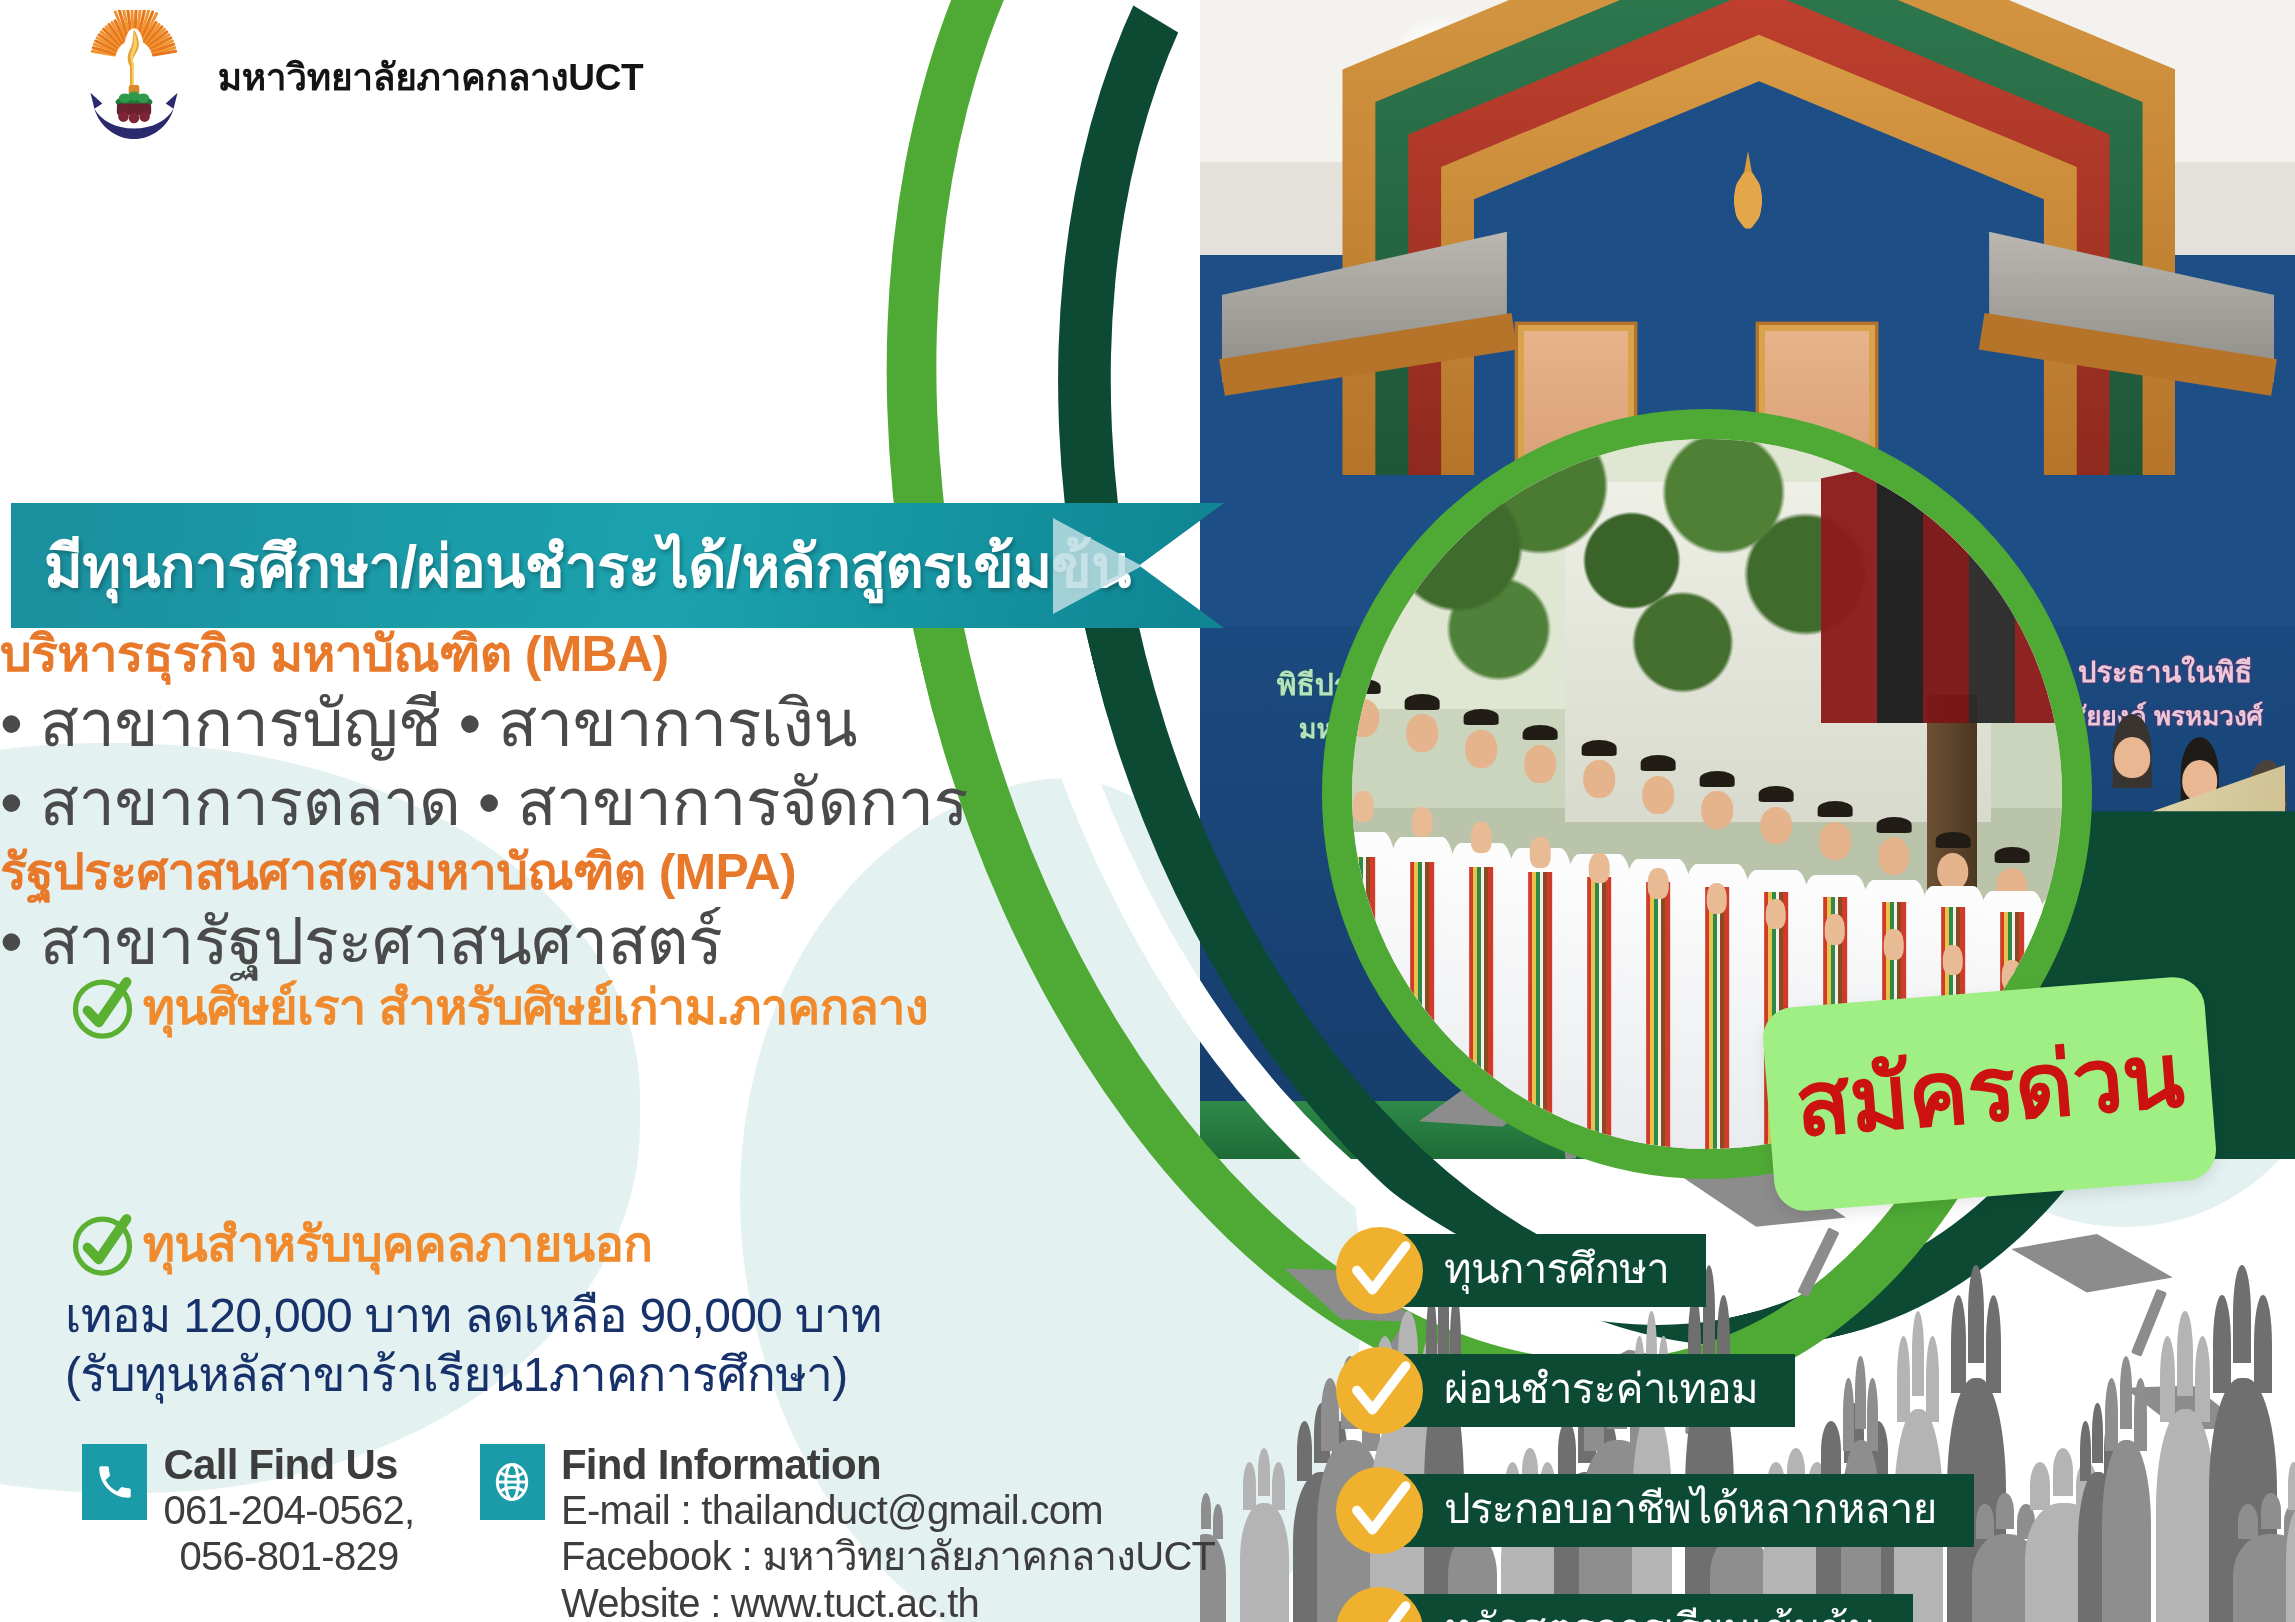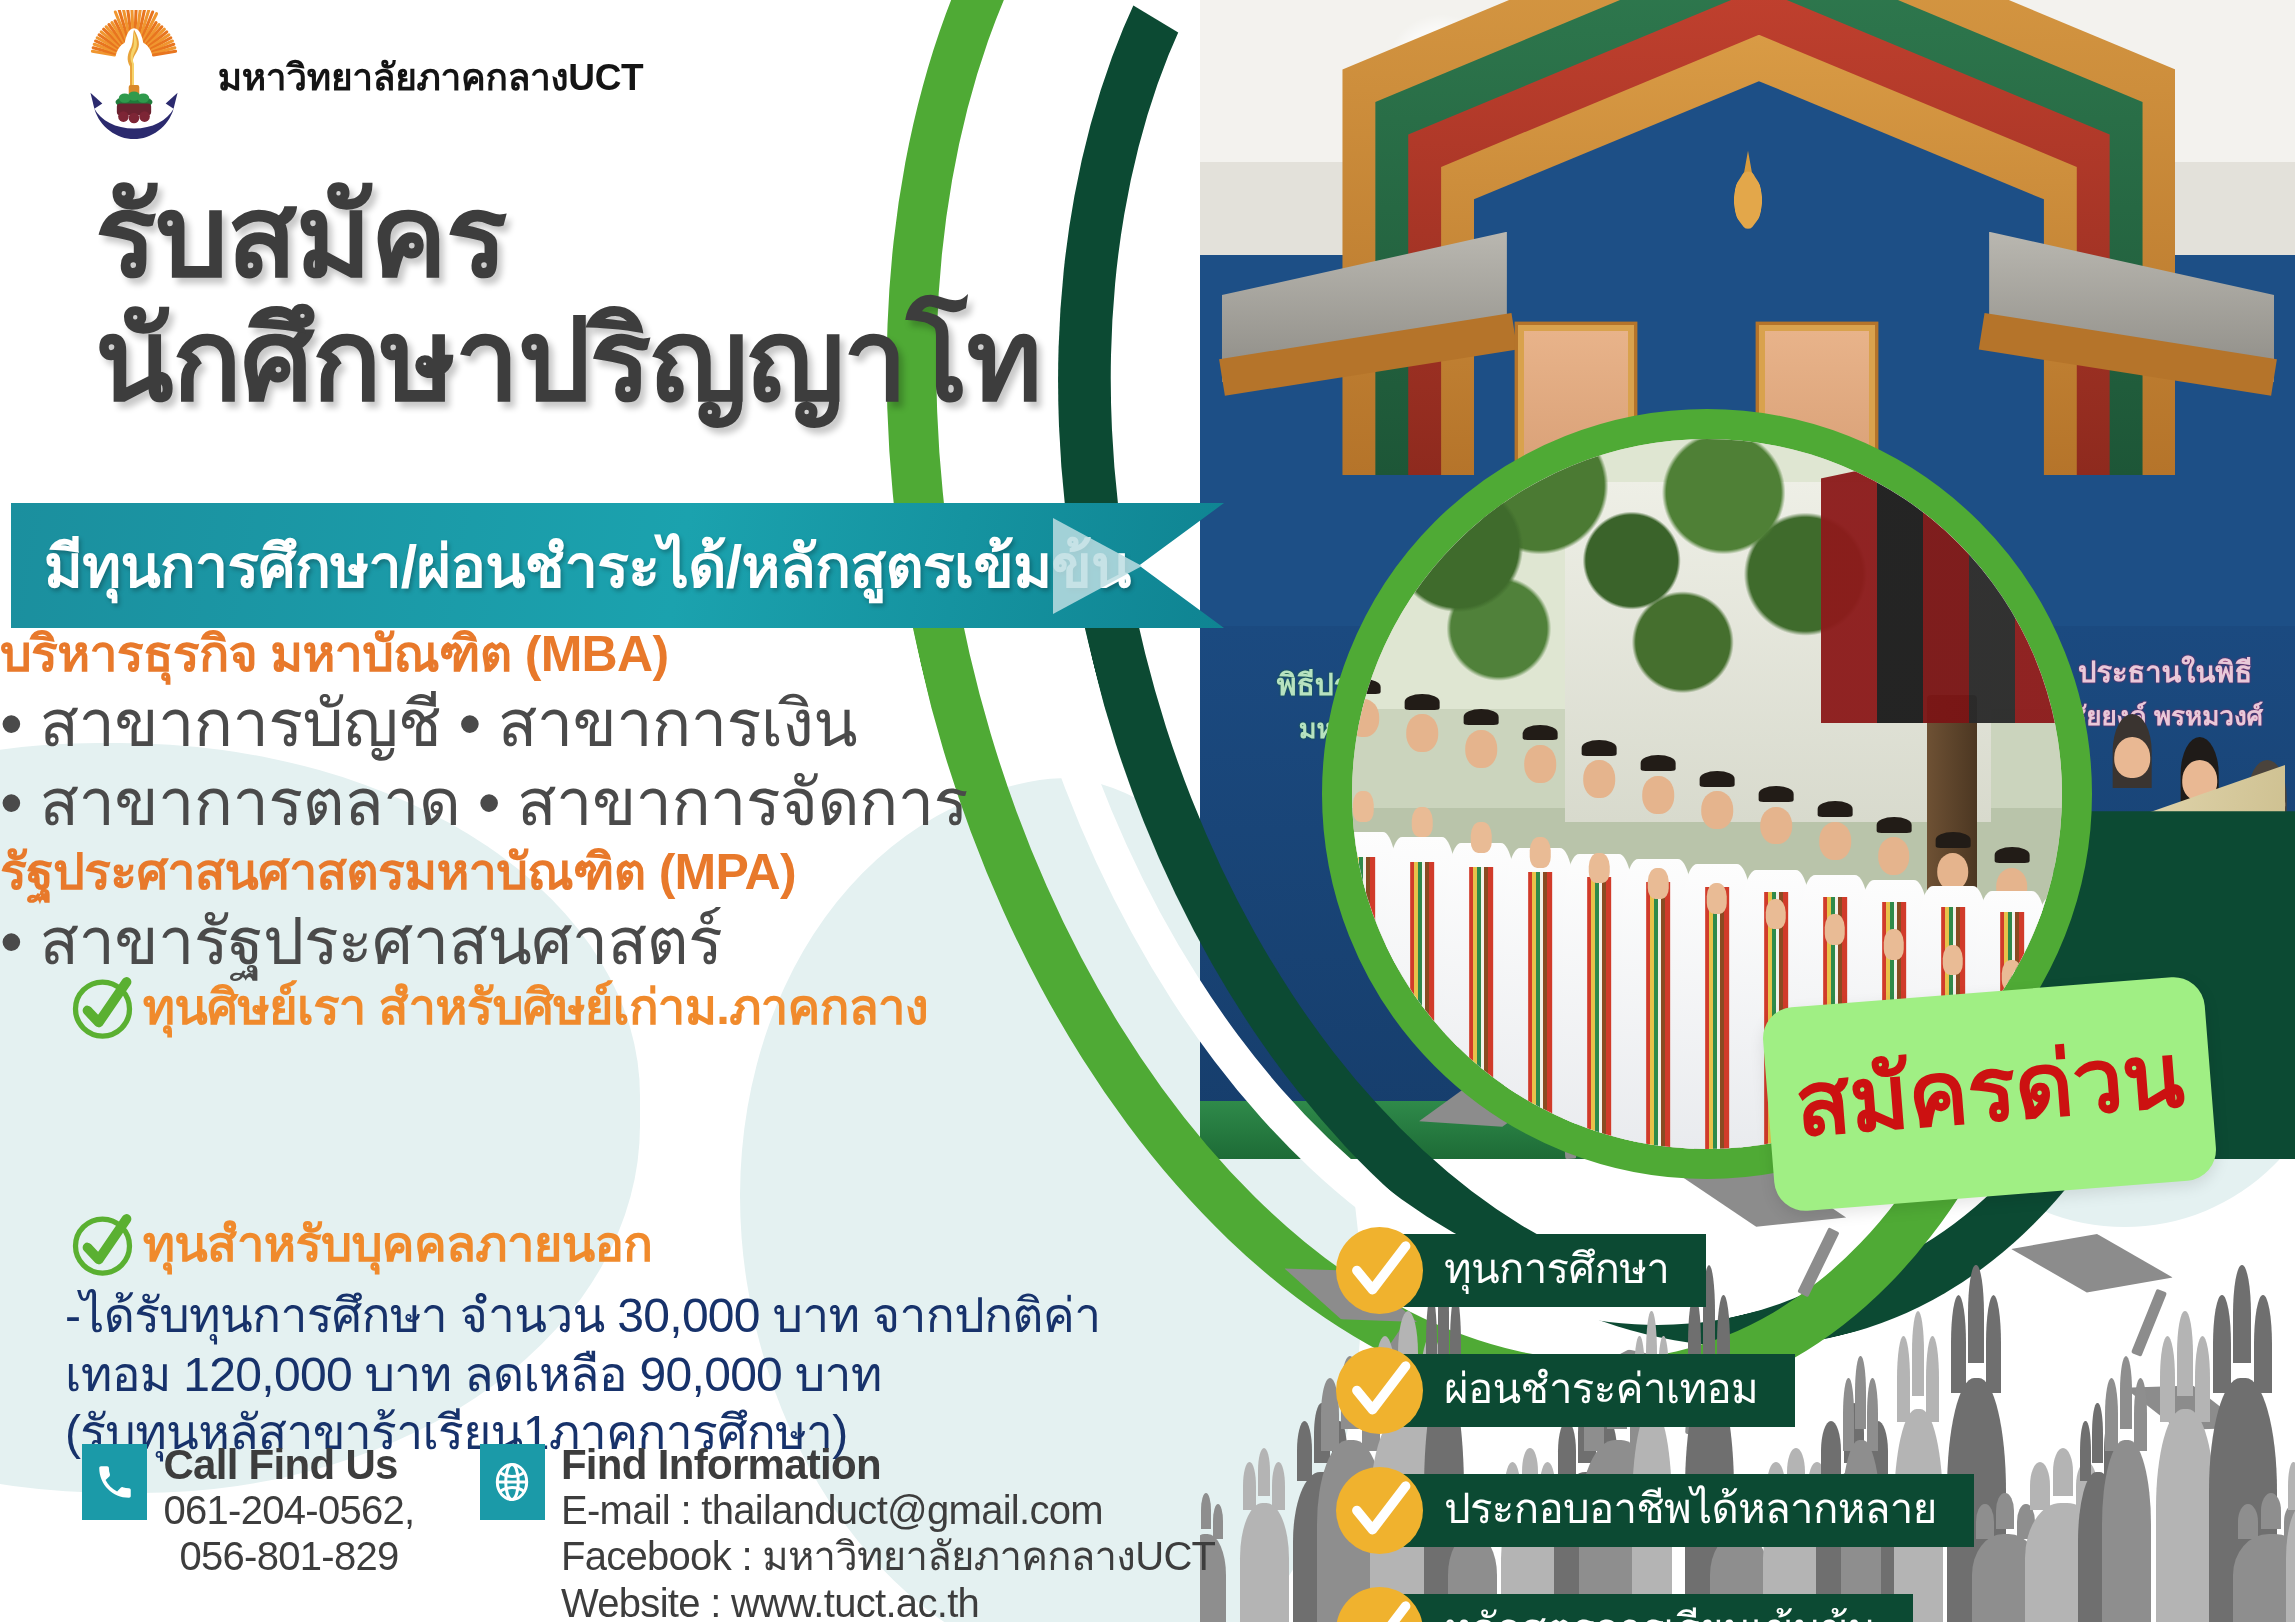--- a/index.html
+++ b/index.html
@@ -911,24 +911,20 @@
             <ellipse cx="116" cy="160" rx="8" ry="8" fill="#7d2535"></ellipse>
           </g>
           <path d="M40 148 C48 176 74 194 100 194 C126 194 152 176 160 148 C150 166 128 178 100 178 C72 178 50 166 40 148Z" fill="#2b2a6e"></path>
           <path d="M40 148 L34 124 L52 140Z" fill="#2b2a6e"></path>
           <path d="M160 148 L166 124 L148 140Z" fill="#2b2a6e"></path>
         </svg>
       </div>
       <div class="brand-name">มหาวิทยาลัยภาคกลางUCT</div>
     </div>
 
-    <div class="headline">
-      <div>รับสมัคร</div>
-      <div>นักศึกษาปริญญาโท</div>
-    </div>
 
     <div class="banner-arrow"></div>
     <div class="teal-banner">
       <span>มีทุนการศึกษา/ผ่อนชำระได้/หลักสูตรเข้มข้น</span>
     </div>
 
     <div class="programs" id="programs">
         <div class="prog-title">บริหารธุรกิจ มหาบัณฑิต (MBA)</div>
         <div class="prog-sub">• สาขาการบัญชี • สาขาการเงิน</div>
         <div class="prog-sub">• สาขาการตลาด • สาขาการจัดการ</div>
@@ -952,21 +948,20 @@
       <div class="schol-head">
         <div class="check-ring">
           <svg viewBox="0 0 100 100" width="75" height="75" aria-hidden="true">
             <circle cx="50" cy="52" r="36" fill="none" stroke="#5ab031" stroke-width="7"></circle>
             <path d="M30 54 L45 70 L82 16" fill="none" stroke="#5ab031" stroke-width="13" stroke-linecap="round" stroke-linejoin="round"></path>
           </svg>
         </div>
         <div class="title">ทุนสำหรับบุคคลภายนอก</div>
       </div>
       <div class="schol-body">
-        <div>-ได้รับทุนการศึกษา จำนวน 30,000 บาท จากปกติค่า</div>
         <div>เทอม 120,000 บาท ลดเหลือ 90,000 บาท</div>
         <div>(รับทุนหลัสาขาร้าเรียน1ภาคการศึกษา)</div>
       </div>
     </div>
 
     <div class="contacts">
       <div class="cbox">
         <div class="cicon">
           <svg viewBox="0 0 24 24" width="42" height="42" aria-hidden="true">
             <path fill="#ffffff" d="M6.6 10.8c1.4 2.8 3.8 5.1 6.6 6.6l2.2-2.2c.3-.3.7-.4 1-.2 1.2.4 2.4.6 3.6.6.6 0 1 .4 1 1V20c0 .6-.4 1-1 1C10.6 21 3 13.4 3 4c0-.6.4-1 1-1h3.5c.6 0 1 .4 1 1 0 1.3.2 2.5.6 3.6.1.4 0 .8-.2 1.1l-2.3 2.1z"></path>

